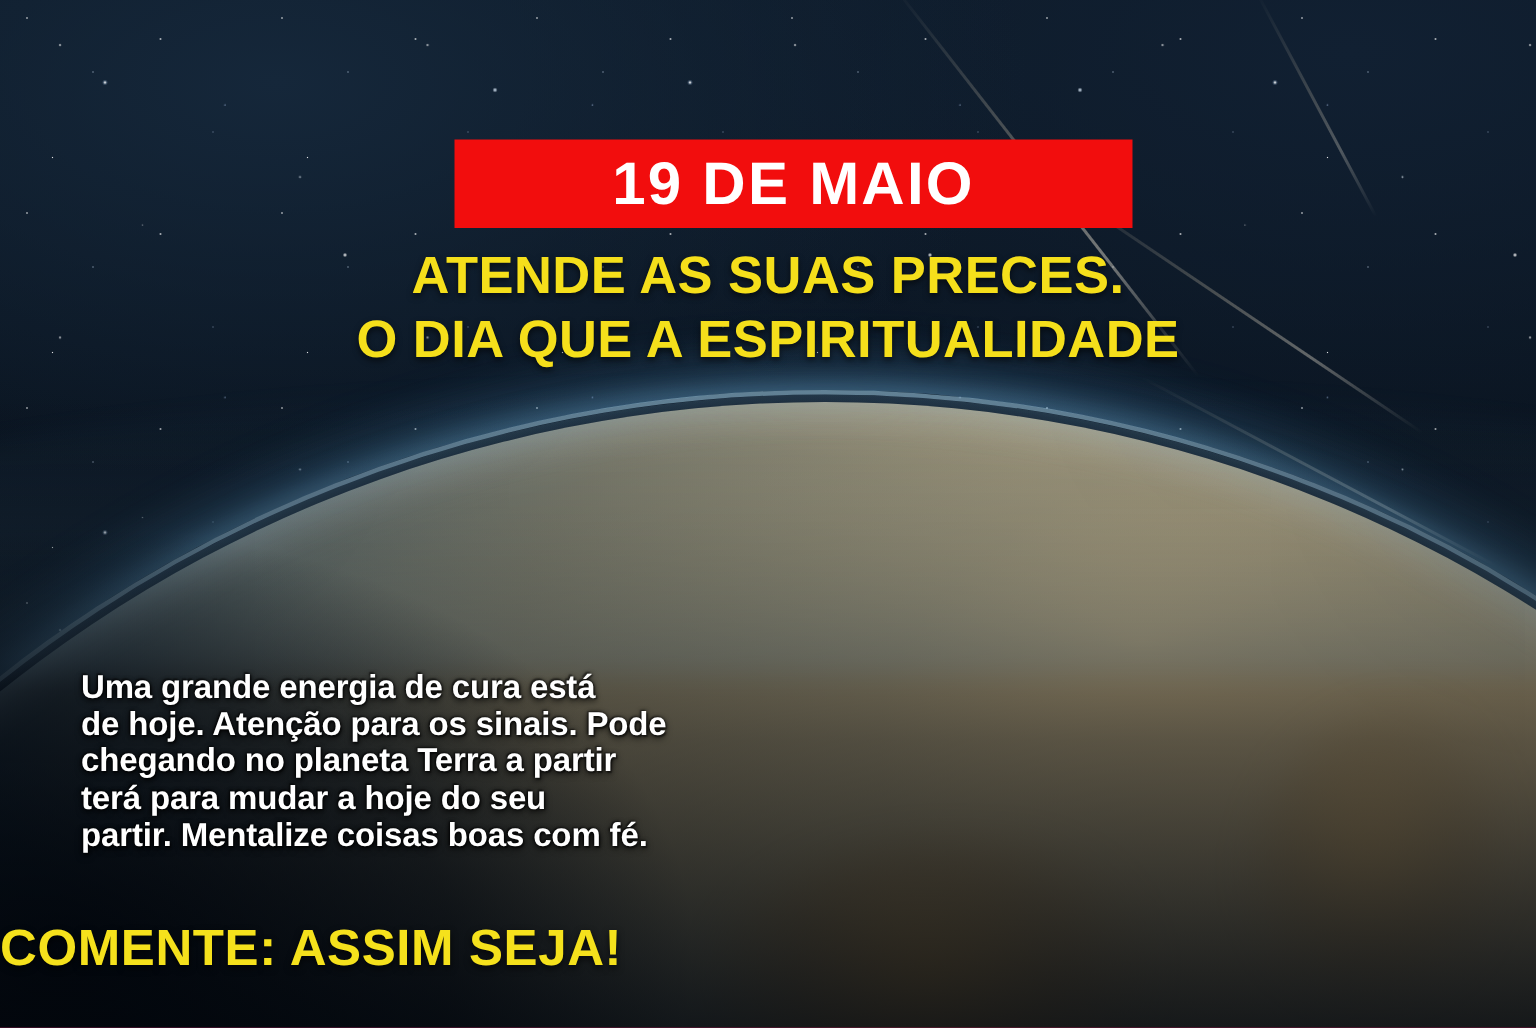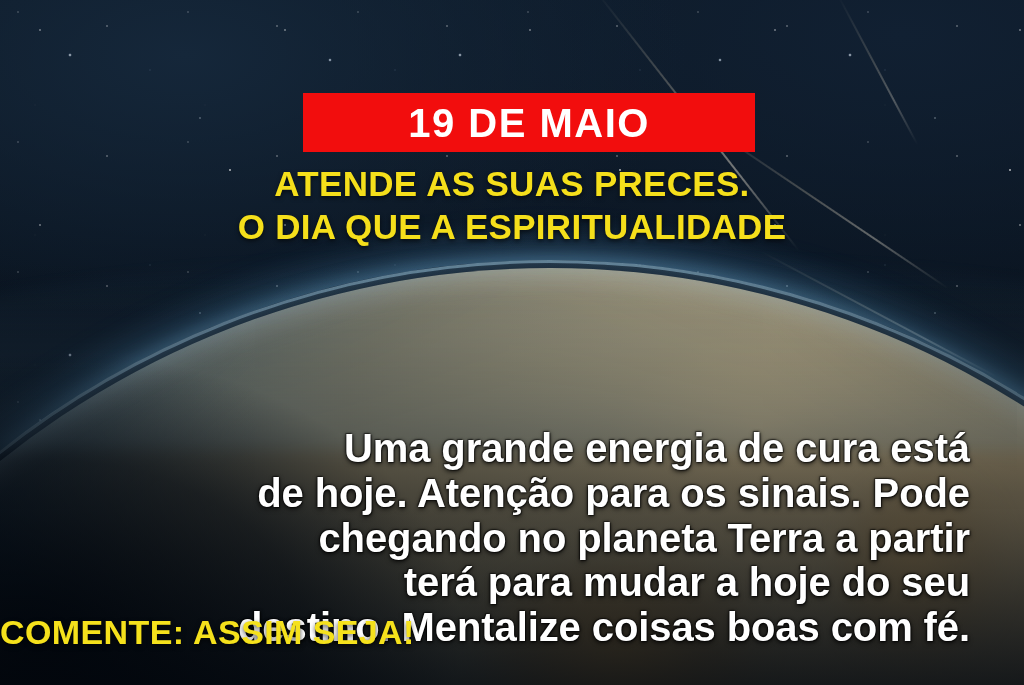--- a/index.html
+++ b/index.html
@@ -184,24 +184,24 @@
     font-size:35px;
     font-weight:bold;
     line-height:1.22;
     letter-spacing:.3px;
     text-shadow:0 2px 4px rgba(0,0,0,.60);
     padding:0 40px;
   }
 
   .body-copy {
     position:absolute;
-    left:0; right:0; top:426px;
-    text-align:right;
+    left:0; right:0; top:446px;
+    text-align:left;
     color:#ffffff;
-    font-size:40px;
+    font-size:22px;
     font-weight:bold;
     line-height:1.12;
     letter-spacing:-.1px;
     padding:0 54px;
     text-shadow:
        0 0 3px rgba(0,0,0,.75),
        0 2px 5px rgba(0,0,0,.70),
       -1px -1px 1px rgba(0,0,0,.45),
        1px  1px 1px rgba(0,0,0,.45);
   }
@@ -253,21 +253,21 @@
     <div class="headline">
       <div>ATENDE AS SUAS PRECES.</div>
       <div>O DIA QUE A ESPIRITUALIDADE</div>
     </div>
 
     <div class="body-copy">
       <div>Uma grande energia de cura está</div>
       <div>de hoje. Atenção para os sinais. Pode</div>
       <div>chegando no planeta Terra a partir</div>
       <div>terá para mudar a hoje do seu</div>
-      <div>destino. Mentalize coisas boas com fé.</div>
+      <div>partir. Mentalize coisas boas com fé.</div>
     </div>
 
     <div class="cta">
       <span>COMENTE: ASSIM SEJA!</span>
     </div>
 
   </div>
 </div>
 
 </body></html>

